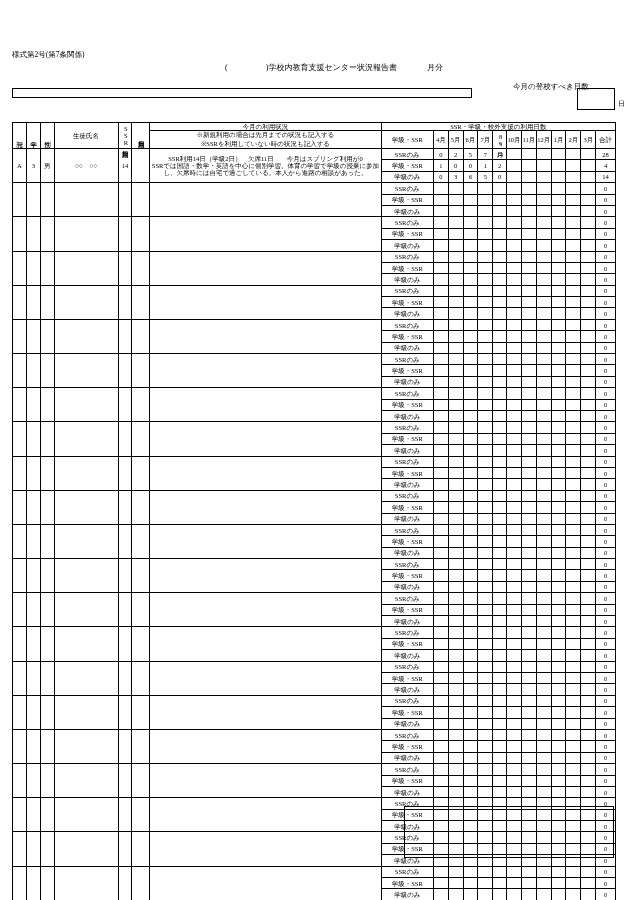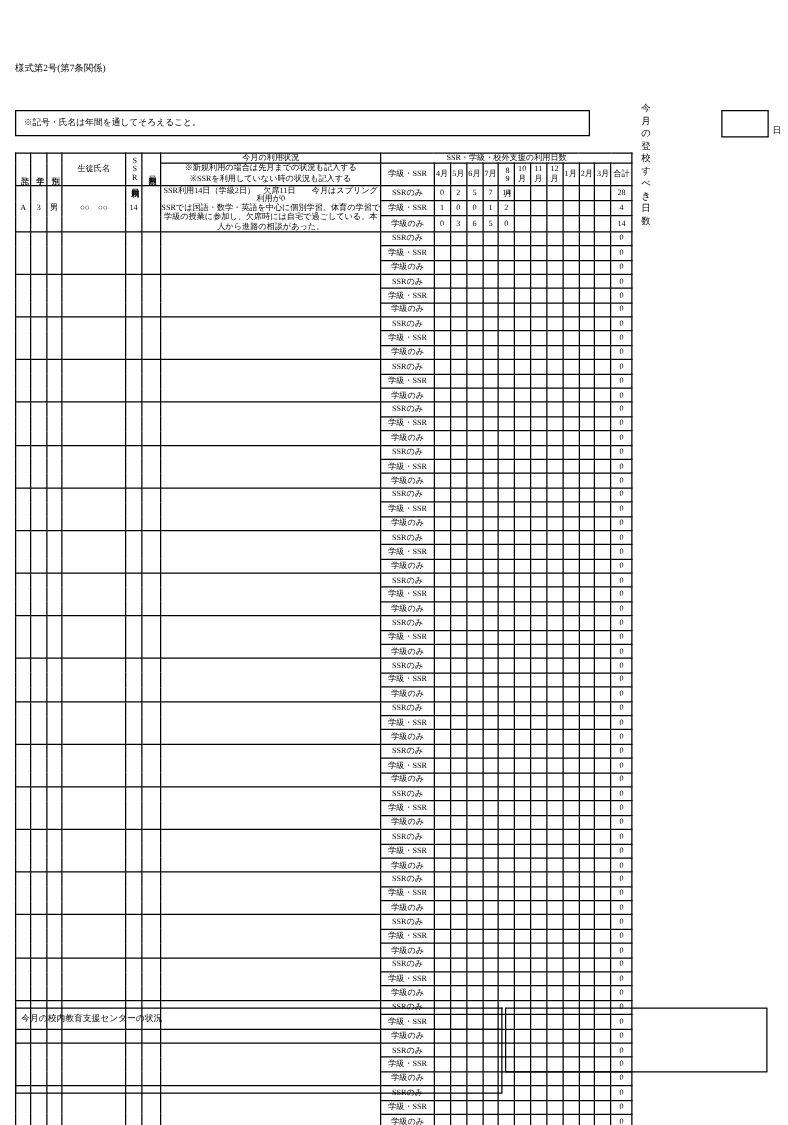--- a/index.html
+++ b/index.html
@@ -4,21 +4,21 @@
 <style>
   html,body{margin:0;padding:0;background:#fff;}
   body{
     width:630px;height:900px;
     font-family:"Liberation Serif","DejaVu Serif",serif;
     color:#000;
     font-size:7px;
     position:relative;
     overflow:hidden;
   }
-  .page{position:relative;width:506px;height:900px;padding:4px;box-sizing:border-box;}
+  .page{position:relative;width:616px;height:900px;padding:4px;box-sizing:border-box;}
   .form-no{position:absolute;left:12px;top:50px;font-size:7.5px;}
   .title-row{position:absolute;left:0;top:62px;width:630px;text-align:center;font-size:8px;}
   .title-row .gap{display:inline-block;width:38px;}
   .title-row .gap2{display:inline-block;width:30px;}
 
   .notes{
     position:absolute;left:12px;top:88px;width:460px;
     border:1px solid #000;padding:4px 6px;box-sizing:border-box;
     font-size:7px;line-height:1.55;
   }
@@ -83,23 +83,25 @@
   .br-body{border:1px solid #000;height:52px;box-sizing:border-box;}
   .numcell{font-size:6.4px;}
 </style>
 </head>
 <body>
 
 <div class="page">
 
   <div class="form-no">様式第2号(第7条関係)</div>
 
+  <div class="title-row">
+    <span class="gap"></span><span>(</span><span class="gap"></span><span>)学校内教育支援センター状況報告書</span><span class="gap2"></span><span>月分</span>
+  </div>
 
   <div class="notes">
-    <div>※記号・氏名は年間を通してそろえること。</div>
   </div>
 
   <div class="daycount">今月の登校すべき日数</div>
   <div class="daycount-box"></div>
   <div class="daycount-unit">日</div>
 
   <table class="maintable">
 
     <tbody>
         <tr>
@@ -1285,21 +1287,17 @@
           <td class="numcell mcol"></td>
           <td class="numcell mcol"></td>
           <td class="numcell mcol"></td>
           <td class="numcell mcol"></td>
           <td class="numcell mcol"></td>
           <td class="gokei numcell">0</td>
         </tr>
       </tbody>
   </table>
 
-  <div class="bottom-left">
-    <div class="bl-title">今月の校内教育支援センターの状況</div>
-    <div class="bl-body"></div>
-  </div>
   <div class="bottom-right">
     <div class="br-body"></div>
   </div>
 
 </div>
 
 </body></html>

